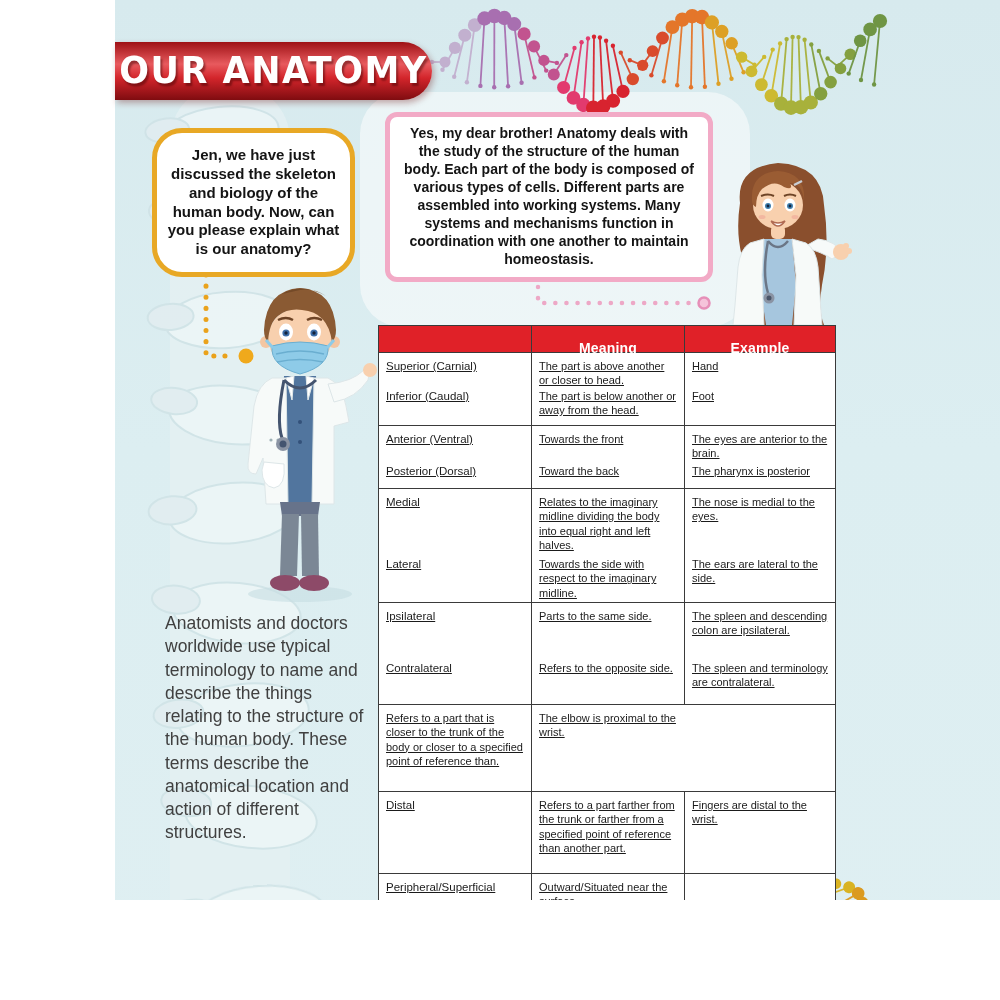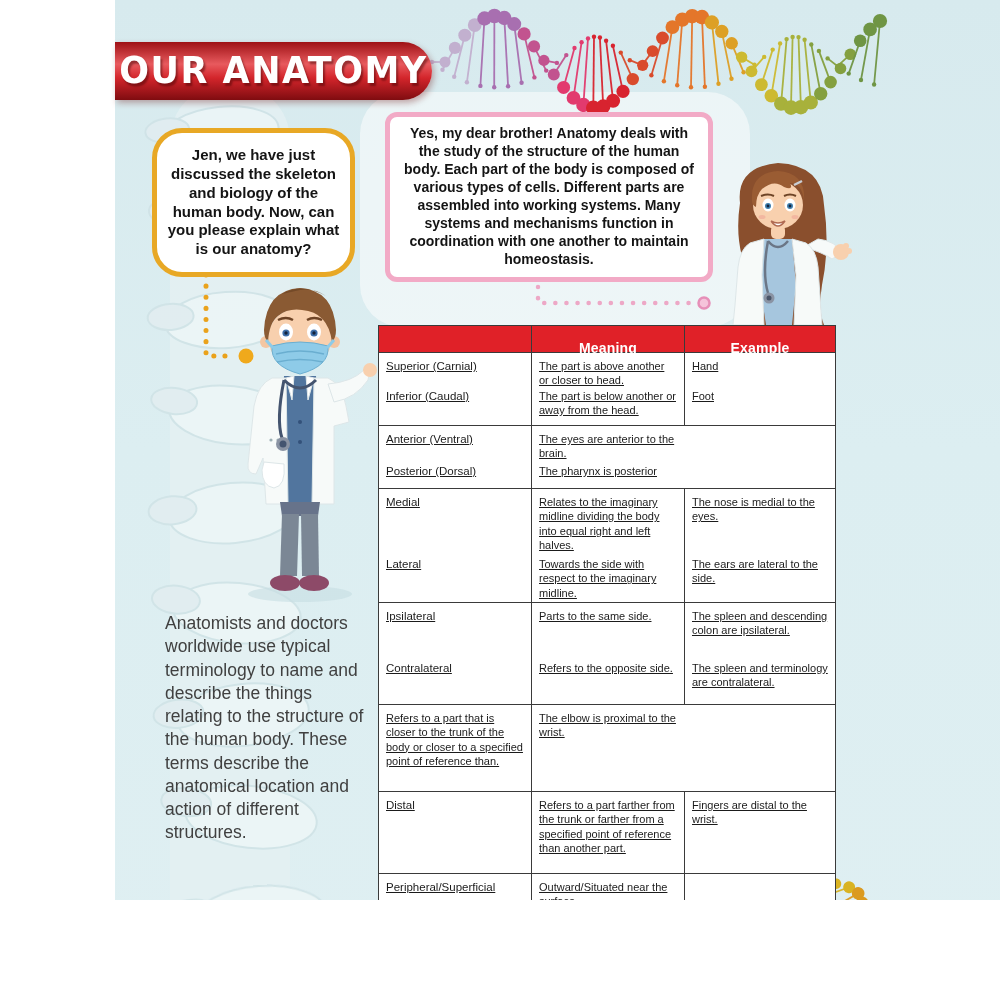--- a/index.html
+++ b/index.html
@@ -418,20 +418,24 @@
           <div class="cell example">
             <div class="sub sub-0">Hand</div>
             <div class="sub sub-1">Foot</div>
           </div>
         </div>
         <div class="trow trow-1">
           <div class="cell term">
             <div class="sub sub-0">Anterior (Ventral)</div>
             <div class="sub sub-1">Posterior (Dorsal)</div>
           </div>
+          <div class="cell meaning">
+            <div class="sub sub-0">Towards the front</div>
+            <div class="sub sub-1">Toward the back</div>
+          </div>
           <div class="cell example">
             <div class="sub sub-0">The eyes are anterior to the brain.</div>
             <div class="sub sub-1">The pharynx is posterior</div>
           </div>
         </div>
         <div class="trow trow-2">
           <div class="cell term">
             <div class="sub sub-0">Medial</div>
             <div class="sub sub-1">Lateral</div>
           </div>

